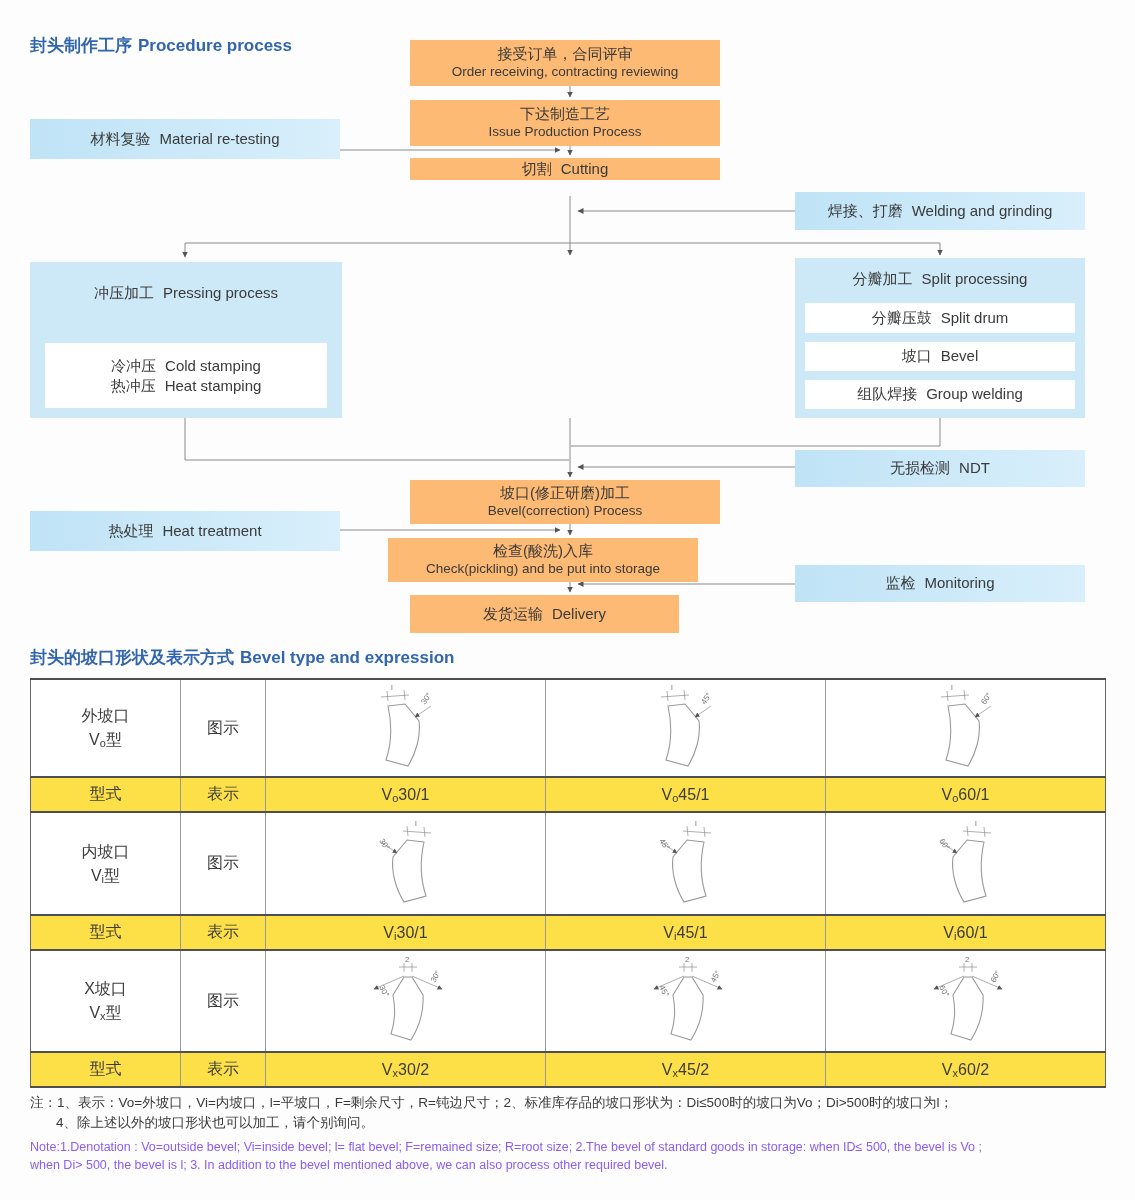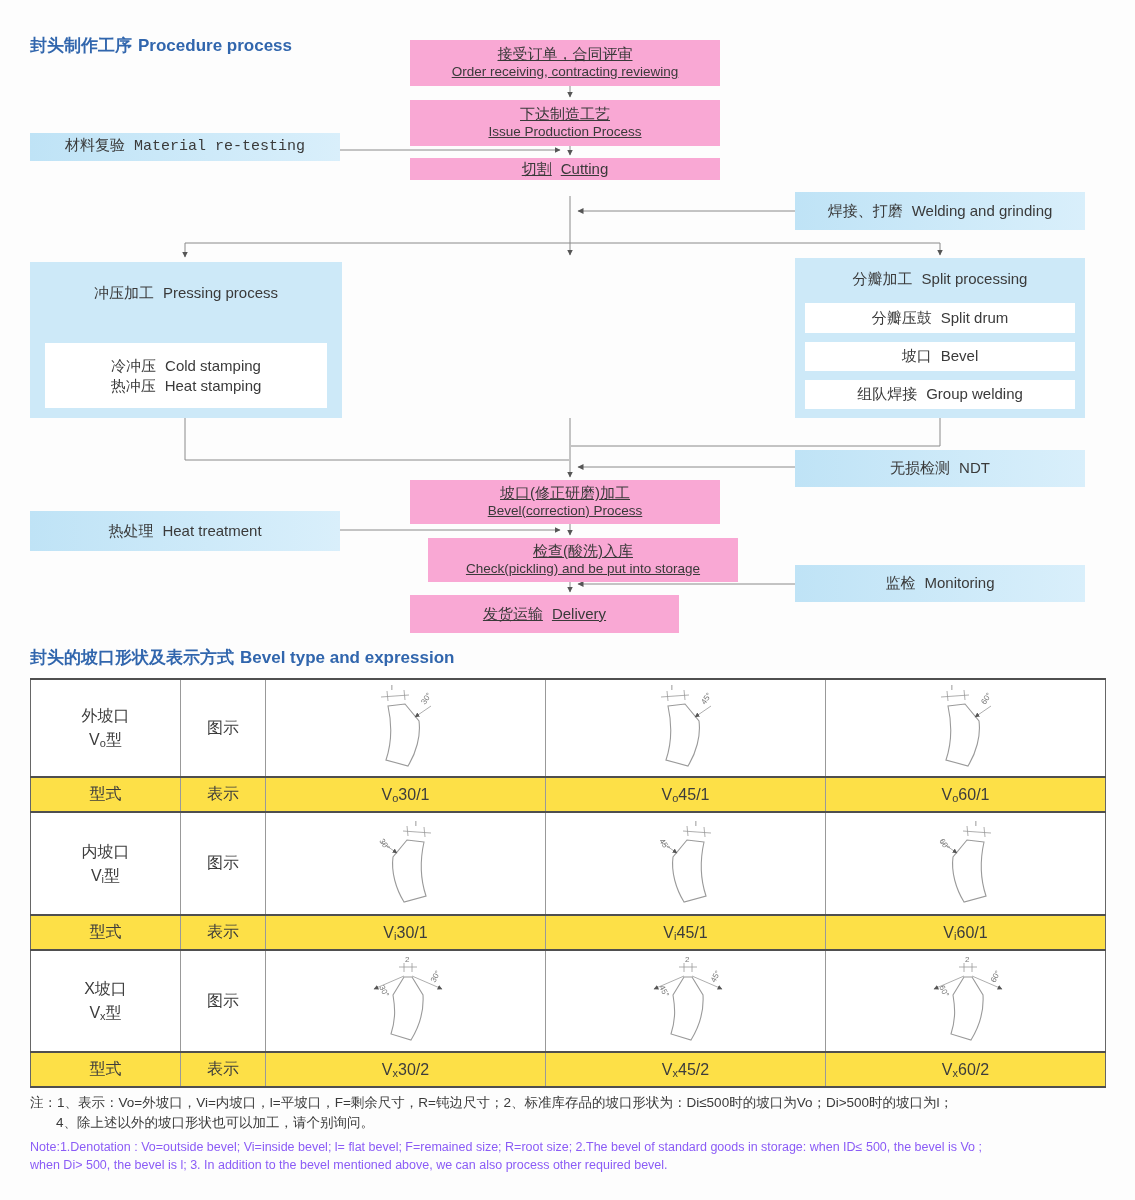--- a/index.html
+++ b/index.html
@@ -9,21 +9,21 @@
   .sec-title{position:absolute;font-size:17px;font-weight:bold;color:#3166ad;white-space:nowrap;}
   .sec-title .en{margin-left:6px;}
 
   
   .fbox{position:absolute;display:flex;flex-direction:column;justify-content:center;align-items:center;
         text-align:center;font-size:15px;line-height:1.25;color:#3a3a3a;}
   .fbox .row{white-space:nowrap;}
   .fbox .en{font-size:13.5px;}
   .fbox .zh{font-size:15px;}
   .gap{display:inline-block;width:9px;}
-  .main-blue{background:#f9a8d4;text-decoration:underline;}
+  .main-blue{background:#fdba74;}
   .mid-blue{background:#64c2eb;}
   .light-blue{background:linear-gradient(90deg,#bfe3f6,#d9effb);}
   .branch-blue{background:#cde9f8;}
   .whitebox{background:#fff;display:flex;flex-direction:column;justify-content:center;align-items:center;
             position:absolute;font-size:15px;line-height:1.3;}
   .whiterow{background:#fff;display:flex;justify-content:center;align-items:center;position:absolute;font-size:15px;}
 
   #connectors{position:absolute;left:0;top:0;pointer-events:none;}
   #connectors line{stroke:#8a8a8a;stroke-width:1;}
 
@@ -88,21 +88,21 @@
   <div class="fbox main-blue" style="left:410px;top:40px;width:310px;height:46px;">
     <div class="row zh">接受订单，合同评审</div>
     <div class="row en">Order receiving, contracting reviewing</div>
   </div>
 
   <div class="fbox main-blue" style="left:410px;top:100px;width:310px;height:46px;">
     <div class="row zh">下达制造工艺</div>
     <div class="row en">Issue Production Process</div>
   </div>
 
-  <div class="fbox light-blue" style="left:30px;top:133px;width:310px;height:28px;font-family:Liberation Mono, monospace;">
+  <div class="fbox light-blue" style="left:30px;top:119px;width:310px;height:40px;">
     <div class="row"><span class="zh">材料复验</span><span class="gap"></span><span>Material re-testing</span></div>
   </div>
 
   <div class="fbox main-blue" style="left:410px;top:158px;width:310px;height:22px;">
     <div class="row"><span class="zh">切割</span><span class="gap"></span><span>Cutting</span></div>
   </div>
 
   <div class="fbox light-blue" style="left:795px;top:192px;width:290px;height:38px;">
     <div class="row"><span class="zh">焊接、打磨</span><span class="gap"></span><span>Welding and grinding</span></div>
   </div>
@@ -141,21 +141,21 @@
 
   <div class="fbox main-blue" style="left:410px;top:480px;width:310px;height:44px;">
     <div class="row zh">坡口(修正研磨)加工</div>
     <div class="row en">Bevel(correction) Process</div>
   </div>
 
   <div class="fbox light-blue" style="left:30px;top:511px;width:310px;height:40px;text-align:right;">
     <div class="row"><span class="zh">热处理</span><span class="gap"></span><span>Heat treatment</span></div>
   </div>
 
-  <div class="fbox main-blue" style="left:428px;top:538px;width:310px;height:44px;">
+  <div class="fbox main-blue" style="left:388px;top:538px;width:310px;height:44px;">
     <div class="row zh">检查(酸洗)入库</div>
     <div class="row en">Check(pickling) and be put into storage</div>
   </div>
 
   <div class="fbox light-blue" style="left:795px;top:565px;width:290px;height:37px;">
     <div class="row"><span class="zh">监检</span><span class="gap"></span><span>Monitoring</span></div>
   </div>
 
   <div class="fbox main-blue" style="left:410px;top:595px;width:269px;height:38px;">
     <div class="row"><span class="zh">发货运输</span><span class="gap"></span><span>Delivery</span></div>

